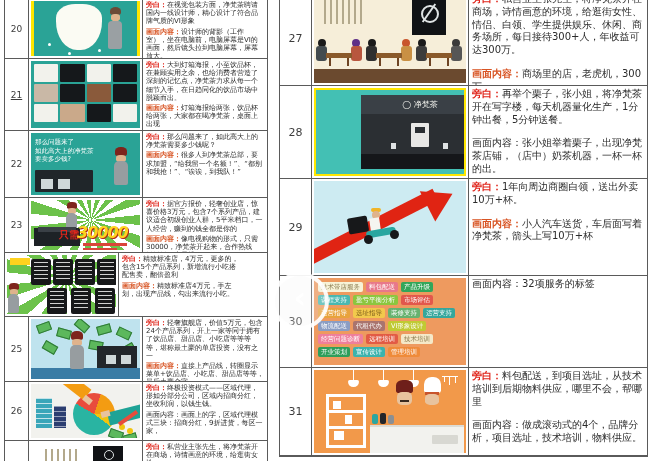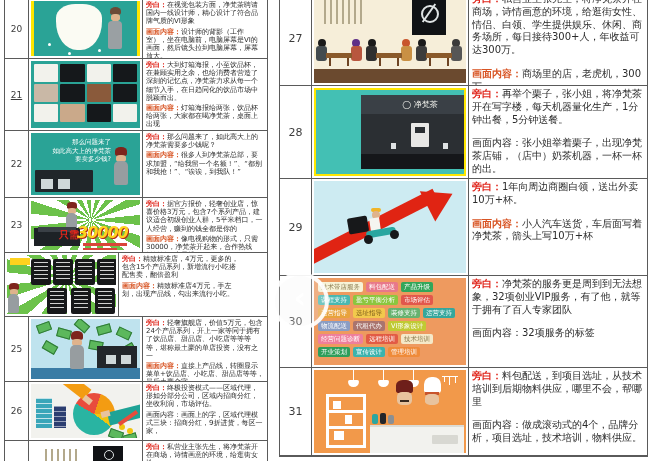--- a/index.html
+++ b/index.html
@@ -75,21 +75,21 @@
         </div>
         <div class="cell-text" style="width:124px;">
           <div class="seg"><span class="lbl-red">旁白：</span><span>大到灯箱海报，小至饮品杯，在兼顾实用之余，也给消费者营造了深刻的记忆点，净梵茶力求从每一个细节入手，在日趋同化的饮品市场中脱颖而出。</span></div>
           <div class="seg"><span class="lbl-orange">画面内容：</span><span>灯箱海报给两张，饮品杯给两张，大家都在喝净梵茶，桌面上出现</span></div>
         </div>
       </div>
       <div class="trow" style="height: 67px;">
         <div class="cell-num" style="width:24px;">22</div>
         <div class="cell-thumb" style="width:114px;">
           <div class="thumb" style="background:#2aa396;">
-            <div style="position:absolute;left:4px;top:5px;width:76px;color:#fff;font-size:6.5px;line-height:8.5px;text-align:right;">那么问题来了<br>如此高大上的净梵茶<br>要卖多少钱?</div>
+            <div style="position:absolute;left:4px;top:5px;width:76px;color:#fff;font-size:6.5px;line-height:8.5px;text-align:left;">那么问题来了<br>如此高大上的净梵茶<br>要卖多少钱?</div>
             <div style="position:absolute;left:4px;bottom:3px;width:58px;height:22px;background:#20262a;border-radius:1px;"></div>
             <div style="position:absolute;left:10px;bottom:6px;width:12px;height:10px;background:#cfd8d9;"></div>
             <div style="position:absolute;left:27px;bottom:6px;width:12px;height:10px;background:#cfd8d9;"></div>
             <div style="position:absolute;left:84px;top:14px;width:12px;height:9px;background:#7e241c;border-radius:45% 45% 25% 25%;"></div>
             <div style="position:absolute;left:85px;top:22px;width:10px;height:7px;background:#dfb38c;border-radius:40%;"></div>
             <div style="position:absolute;left:83px;top:28px;width:14px;height:24px;background:#979da0;border-radius:5px 5px 2px 2px;"></div>
           </div>
         </div>
         <div class="cell-text" style="width:124px;">
           <div class="seg"><span class="lbl-red">旁白：</span><span>那么问题来了，如此高大上的净梵茶需要多少钱呢？</span></div>
@@ -189,21 +189,21 @@
             <div style="position:absolute;right:-6px;top:24px;width:38px;height:13px;background:#1fa396;transform:rotate(-14deg);"></div>
             <div style="position:absolute;right:30px;top:27px;width:9px;height:6px;background:#e8c39e;transform:rotate(-14deg);"></div>
             <div style="position:absolute;left:78px;top:46px;width:12px;height:7px;background:#5cb85c;border:1px solid #2f7a37;transform:rotate(20deg);"></div>
             <div style="position:absolute;left:92px;top:50px;width:12px;height:7px;background:#5cb85c;border:1px solid #2f7a37;transform:rotate(-15deg);"></div>
             <div style="position:absolute;left:88px;top:40px;width:6px;height:6px;border-radius:50%;background:#f1c40f;"></div>
             <div style="position:absolute;left:96px;top:44px;width:6px;height:6px;border-radius:50%;background:#f1c40f;"></div>
             <div style="position:absolute;right:1px;top:32px;width:22px;height:4px;background:#e74c3c;transform:rotate(-35deg);"></div>
           </div>
         </div>
         <div class="cell-text" style="width:124px;">
-          <div class="seg"><span class="lbl-red">旁白：</span><span>终极投资模式——区域代理，形如分部分公司，区域内招商分红，坐收利润，市场评估。</span></div>
+          <div class="seg"><span class="lbl-red">旁白：</span><span>终极投资模式——区域代理，形如分部分公司，区域内招商分红，坐收利润，以钱生钱。</span></div>
           <div class="seg"><span class="lbl-plain">画面内容：</span><span>画面上的字，区域代理模式三块：招商分红，9折进货，每区一家，</span></div>
         </div>
       </div>
       <div class="trow" style="height: 45px;">
         <div class="cell-num" style="width:24px;"></div>
         <div class="cell-thumb" style="width:114px;">
           <div class="thumb" style="background:#ffffff;">
             <div style="position:absolute;left:14px;top:6px;display:flex;gap:4px;">
               <div style="width:2px;height:18px;background:#b3a98c;"></div>
               <div style="width:2px;height:18px;background:#b3a98c;"></div>
@@ -329,21 +329,20 @@
               <span style="background:#ef7e9b;color:#ffffff;font-size:6.5px;line-height:8px;padding:1px 3px;border-radius:2px;white-space:nowrap;">经营问题诊断</span>
               <span style="background:#e25b45;color:#ffffff;font-size:6.5px;line-height:8px;padding:1px 3px;border-radius:2px;white-space:nowrap;">远程培训</span>
               <span style="background:#f5e9c9;color:#8a7b4f;font-size:6.5px;line-height:8px;padding:1px 3px;border-radius:2px;white-space:nowrap;">技术培训</span>
               <span style="background:#2e9e5b;color:#ffffff;font-size:6.5px;line-height:8px;padding:1px 3px;border-radius:2px;white-space:nowrap;">开业策划</span>
               <span style="background:#3bb3ad;color:#ffffff;font-size:6.5px;line-height:8px;padding:1px 3px;border-radius:2px;white-space:nowrap;">宣传设计</span>
               <span style="background:#ef8b3a;color:#ffffff;font-size:6.5px;line-height:8px;padding:1px 3px;border-radius:2px;white-space:nowrap;">管理培训</span>
             </div>
           </div>
         </div>
         <div class="cell-text" style="width:178px;">
-          <div class="seg"><span class="lbl-red">旁白：</span><span>净梵茶的服务更是周到到无法想象，32项创业VIP服务，有了他，就等于拥有了百人专家团队</span></div>
           <div class="seg"><span class="lbl-plain">画面内容：</span><span>32项服务的标签</span></div>
         </div>
       </div>
       <div class="trow" style="height: 88px;">
         <div class="cell-num" style="width:32px;">31</div>
         <div class="cell-thumb" style="width:157px;">
           <div class="thumb" style="background:#f2994a;">
             <div style="position:absolute;left:39px;top:0;width:1px;height:10px;background:#fff;"></div>
             <div style="position:absolute;left:34px;top:10px;width:11px;height:7px;background:#fff;border-radius:2px 2px 6px 6px;"></div>
             <div style="position:absolute;left:69px;top:0;width:1px;height:10px;background:#fff;"></div>

